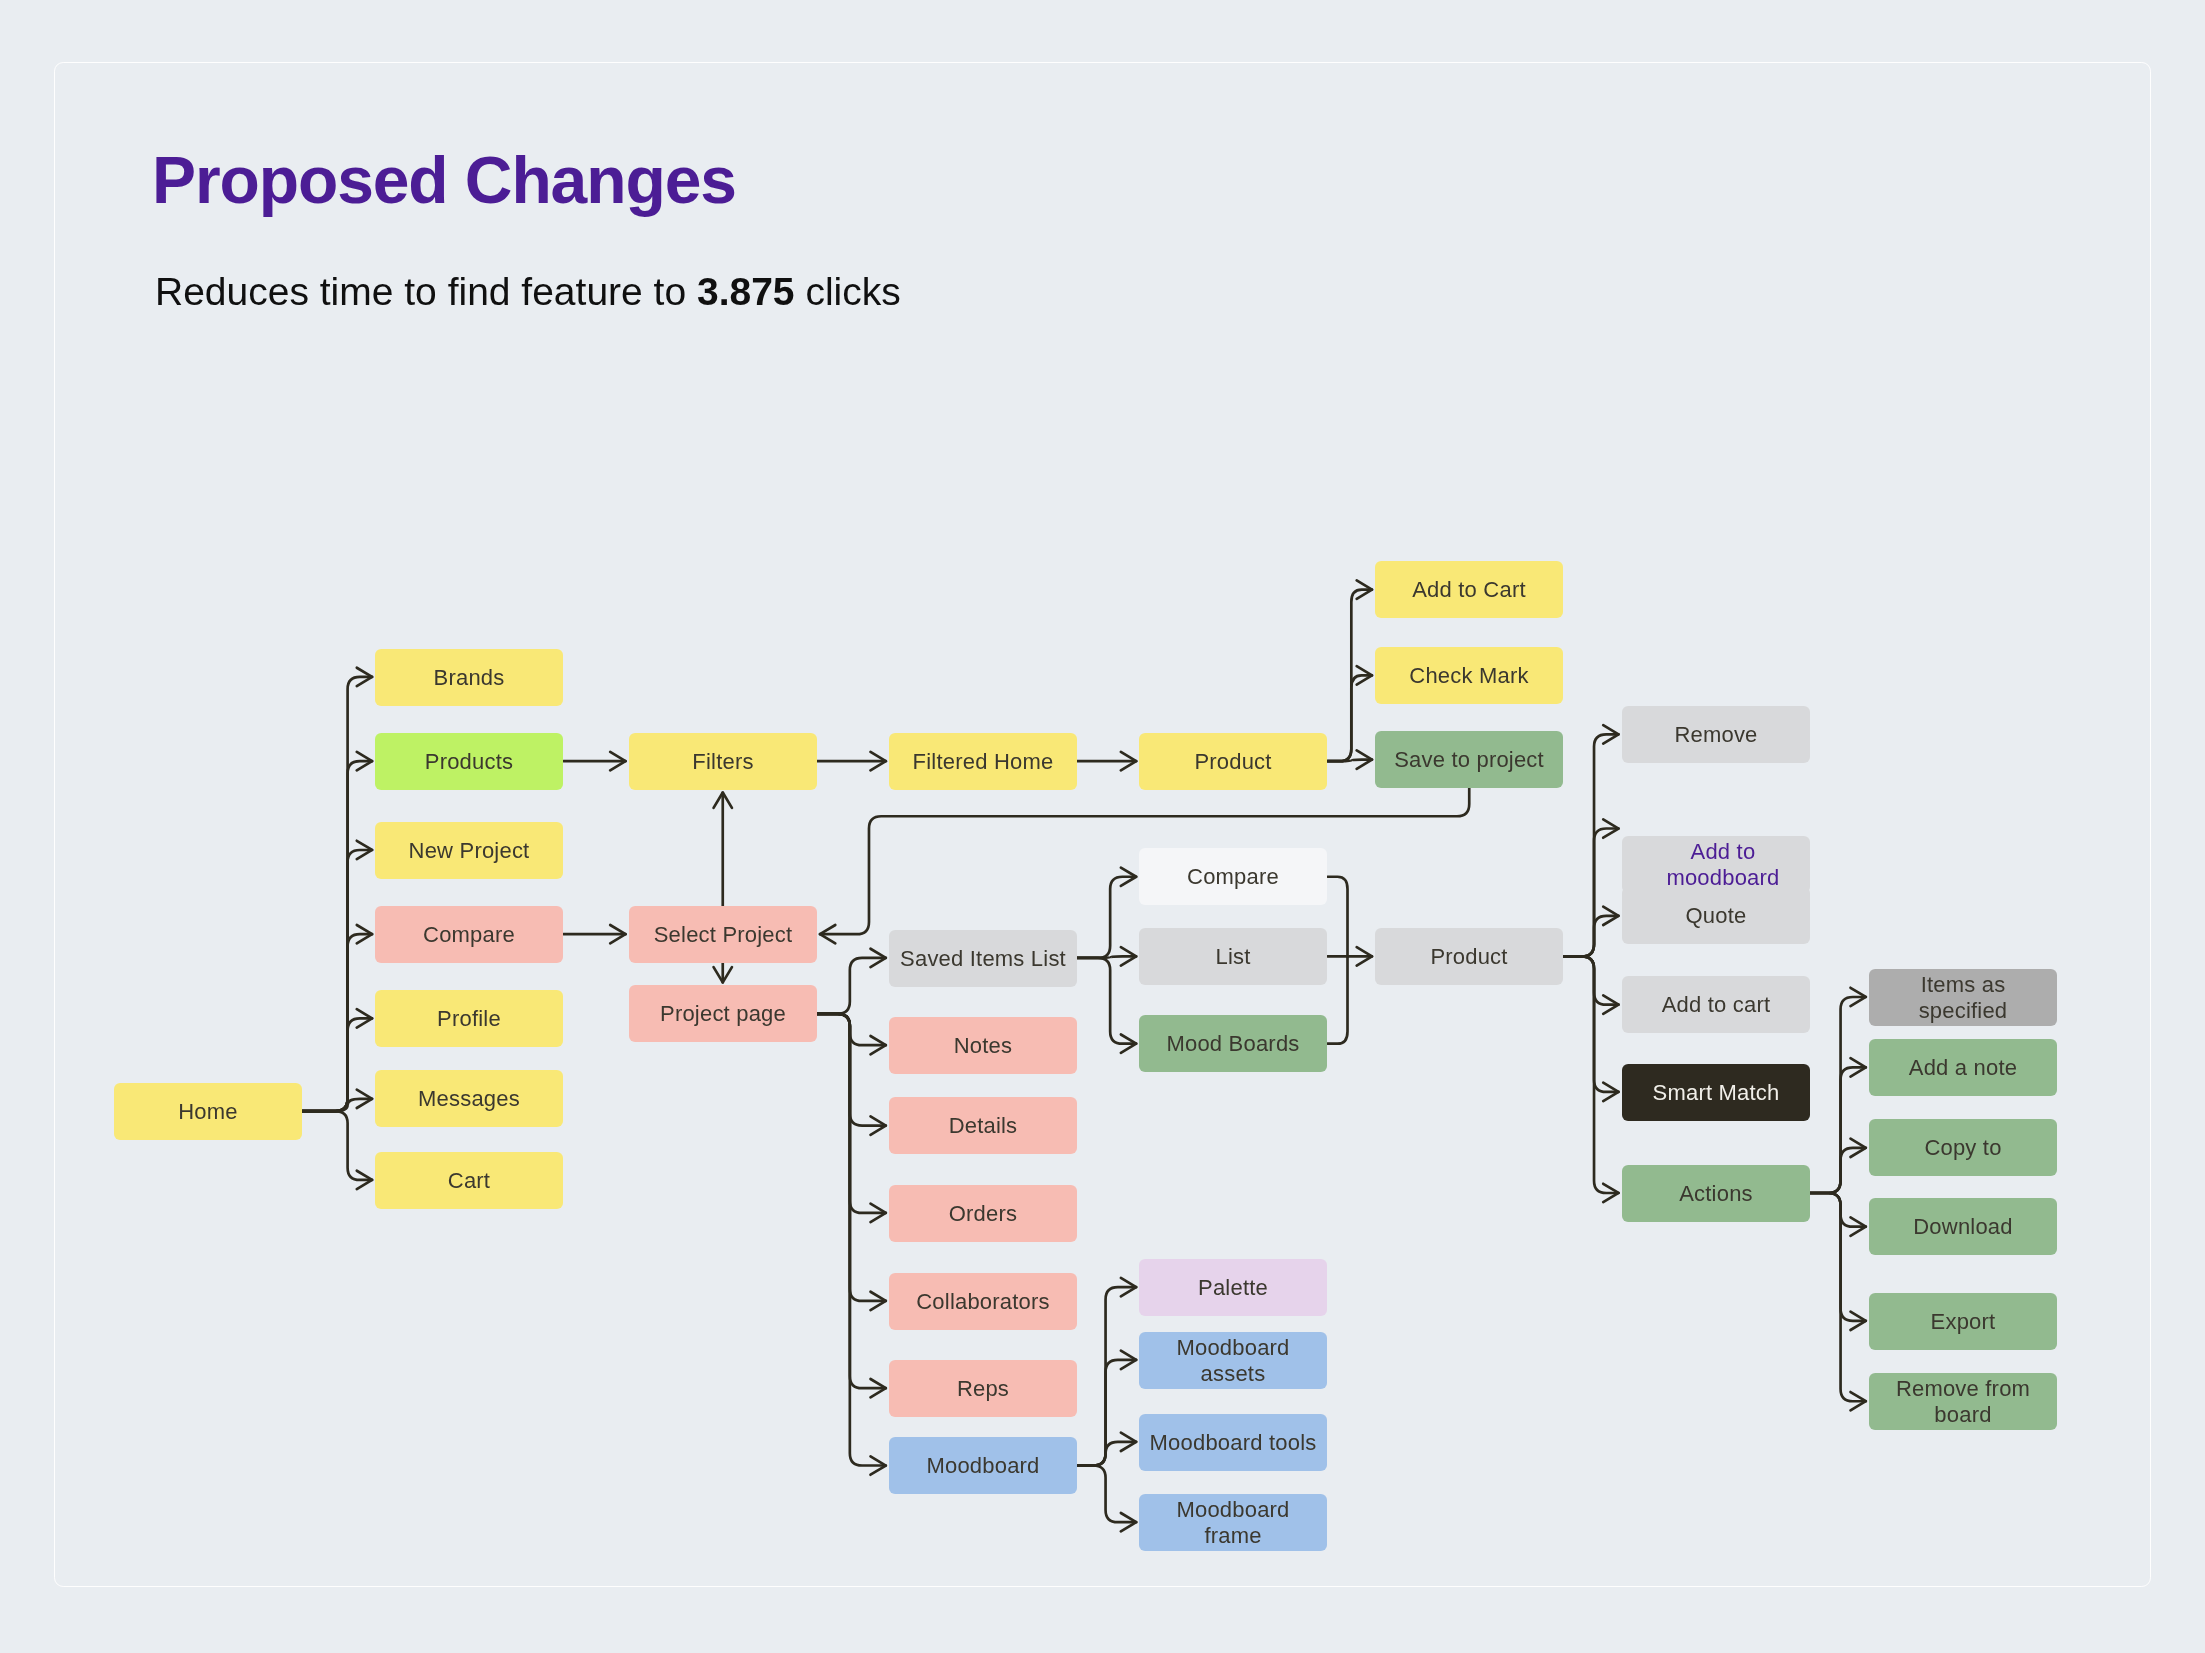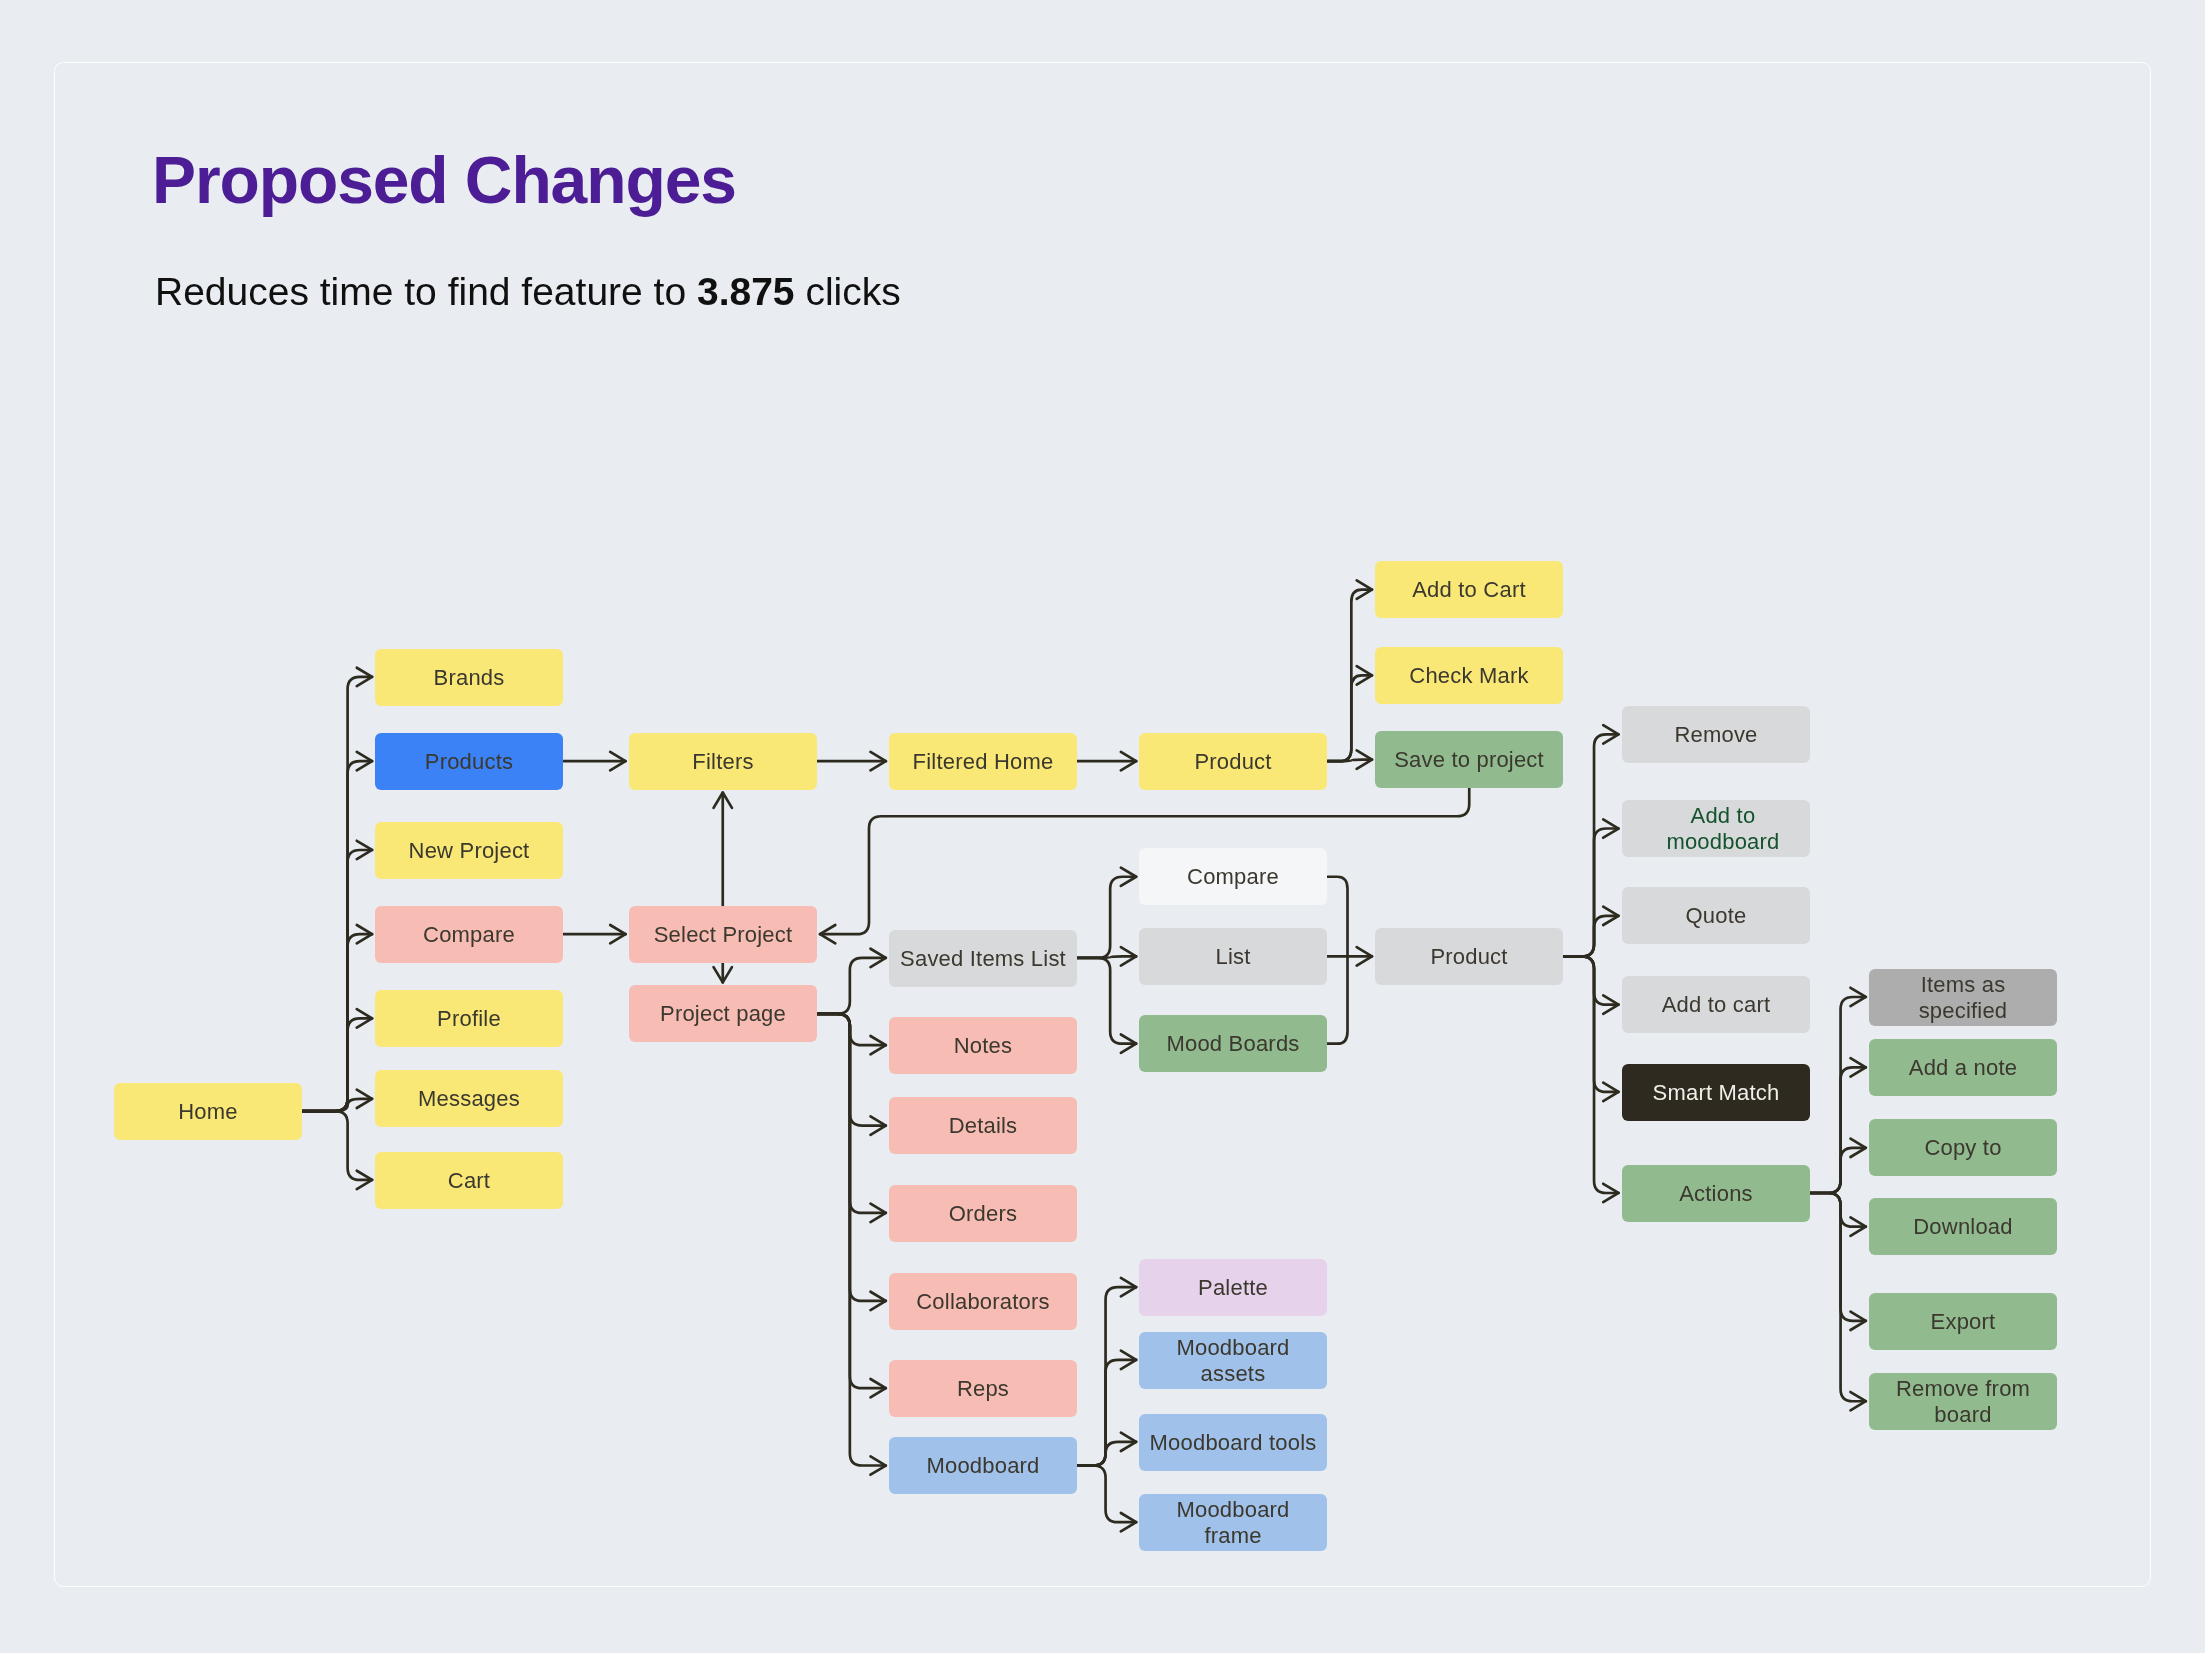--- a/index.html
+++ b/index.html
@@ -149,21 +149,21 @@
       <path d="M 1464 1976 L 1484 1988 L 1464 2000" fill="none" stroke="#2D2A1F" stroke-width="3.5" stroke-linecap="round" stroke-linejoin="round"></path>
     </svg>
 
   <div id="nodes">
       <div class="node" style="left: 114px; top: 1083px; background: rgb(249, 232, 118); color: rgb(59, 56, 47);">
         <span>Home</span>
       </div>
       <div class="node" style="left: 375px; top: 649px; background: rgb(249, 232, 118); color: rgb(59, 56, 47);">
         <span>Brands</span>
       </div>
-      <div class="node" style="left: 375px; top: 733px; background: #3b82f6; color: rgb(59, 56, 47);">
+      <div class="node" style="left: 375px; top: 733px; background: #bef264; color: rgb(59, 56, 47);">
         <span>Products</span>
       </div>
       <div class="node" style="left: 375px; top: 822px; background: rgb(249, 232, 118); color: rgb(59, 56, 47);">
         <span>New Project</span>
       </div>
       <div class="node" style="left: 375px; top: 906px; background: rgb(247, 188, 179); color: rgb(59, 56, 47);">
         <span>Compare</span>
       </div>
       <div class="node" style="left: 375px; top: 990px; background: rgb(249, 232, 118); color: rgb(59, 56, 47);">
         <span>Profile</span>
@@ -227,21 +227,21 @@
       </div>
       <div class="node" style="left: 1139px; top: 1015px; background: rgb(146, 186, 143); color: rgb(59, 56, 47);">
         <span>Mood Boards</span>
       </div>
       <div class="node" style="left: 1375px; top: 928px; background: rgb(216, 217, 219); color: rgb(59, 56, 47);">
         <span>Product</span>
       </div>
       <div class="node" style="left: 1622px; top: 706px; background: rgb(216, 217, 219); color: rgb(59, 56, 47);">
         <span>Remove</span>
       </div>
-      <div class="node" style="left: 1622px; top: 800px; background: rgb(216, 217, 219); color: #14532d; padding-left: 20px;">
+      <div class="node" style="left: 1622px; top: 836px; background: rgb(216, 217, 219); color: #4c1d95; padding-left: 20px;">
         <span>Add to moodboard</span>
       </div>
       <div class="node" style="left: 1622px; top: 887px; background: rgb(216, 217, 219); color: rgb(59, 56, 47);">
         <span>Quote</span>
       </div>
       <div class="node" style="left: 1622px; top: 976px; background: rgb(216, 217, 219); color: rgb(59, 56, 47);">
         <span>Add to cart</span>
       </div>
       <div class="node" style="left: 1622px; top: 1064px; background: rgb(46, 42, 32); color: rgb(241, 239, 233); align-items: center;">
         <span>Smart Match</span>

